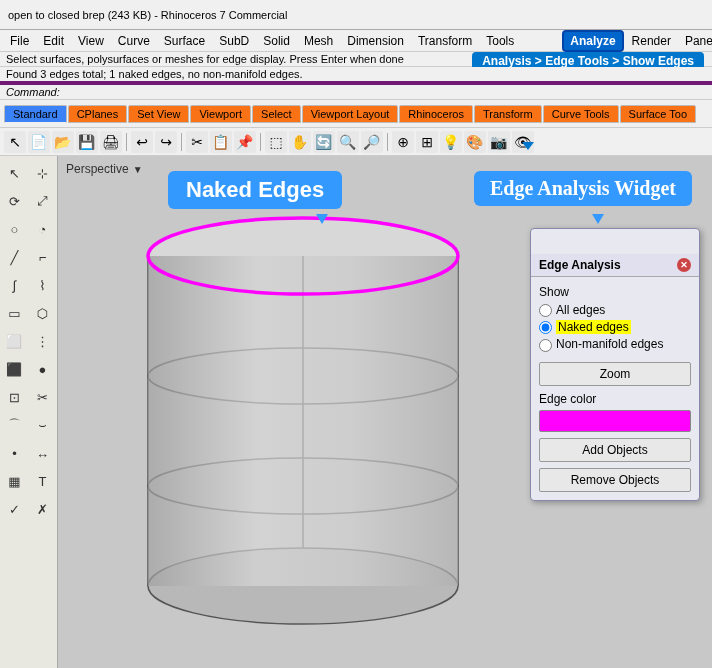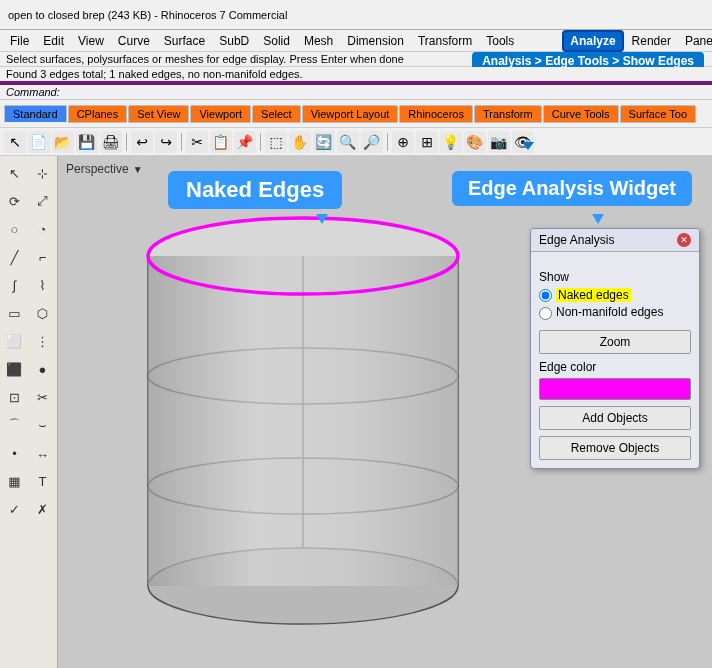--- a/index.html
+++ b/index.html
@@ -192,20 +192,21 @@
       position: absolute;
       top: 15px;
       right: 20px;
       background: #3399ff;
       color: white;
       padding: 6px 16px;
       border-radius: 6px;
       font-size: 20px;
       font-weight: bold;
       pointer-events: none;
+      font-family: Liberation Serif, serif;
     }
     .widget-arrow {
       position: absolute;
       top: 58px;
       right: 108px;
       width: 0; height: 0;
       border-left: 6px solid transparent;
       border-right: 6px solid transparent;
       border-top: 10px solid #3399ff;
     }
@@ -223,33 +224,34 @@
       padding: 0;
       overflow: hidden;
     }
     .panel-title-bar {
       background: #e0e0ee;
       padding: 4px 8px;
       display: flex;
       justify-content: space-between;
       align-items: center;
       font-size: 12px;
-      font-weight: normal;
+      font-weight: bold;
       border-bottom: 1px solid #aaa;
+      margin-top: 25px;
     }
     .panel-close {
       width: 14px; height: 14px;
       background: #cc4444;
       border-radius: 50%;
       display: flex; align-items: center; justify-content: center;
       font-size: 9px;
       color: white;
       cursor: pointer;
     }
-    .panel-body { padding: 8px; margin-top: 10px; }
+    .panel-body { padding: 8px; }
     .panel-section-label { font-size: 12px; margin-bottom: 4px; }
     .radio-row {
       display: flex; align-items: center; gap: 4px;
       margin-bottom: 3px;
       font-size: 12px;
     }
     .radio-row input[type=radio] { margin: 0; }
     .radio-selected { background: #ffff00; padding: 0 2px; }
 
     .panel-btn {
@@ -458,20 +460,24 @@
     <div class="widget-arrow"></div>
 
     <div id="edge-panel">
       <div class="panel-title-bar">
         <span>Edge Analysis</span>
         <span class="panel-close">✕</span>
       </div>
       <div class="panel-body">
         <div class="panel-section-label">Show</div>
         <div class="radio-row">
+          <input type="radio" name="edges" value="all" style="">
+          <label>All edges</label>
+        </div>
+        <div class="radio-row">
           <input type="radio" name="edges" value="naked" checked="" style="">
           <label><span class="radio-selected">Naked edges</span></label>
         </div>
         <div class="radio-row" style="align-items:flex-start;">
           <input type="radio" name="edges" value="nonmanifold" style="margin-top: 2px;">
           <label style="line-height:1.3;">Non-manifold edges</label>
         </div>
         <button class="panel-btn">Zoom</button>
         <div class="edge-color-label">Edge color</div>
         <div class="color-swatch"></div>

